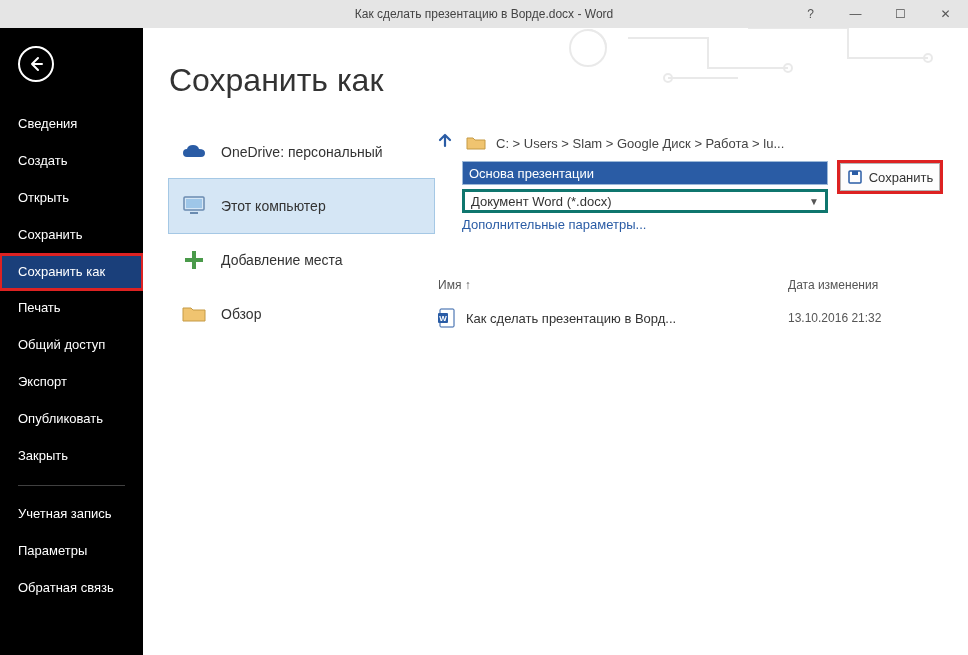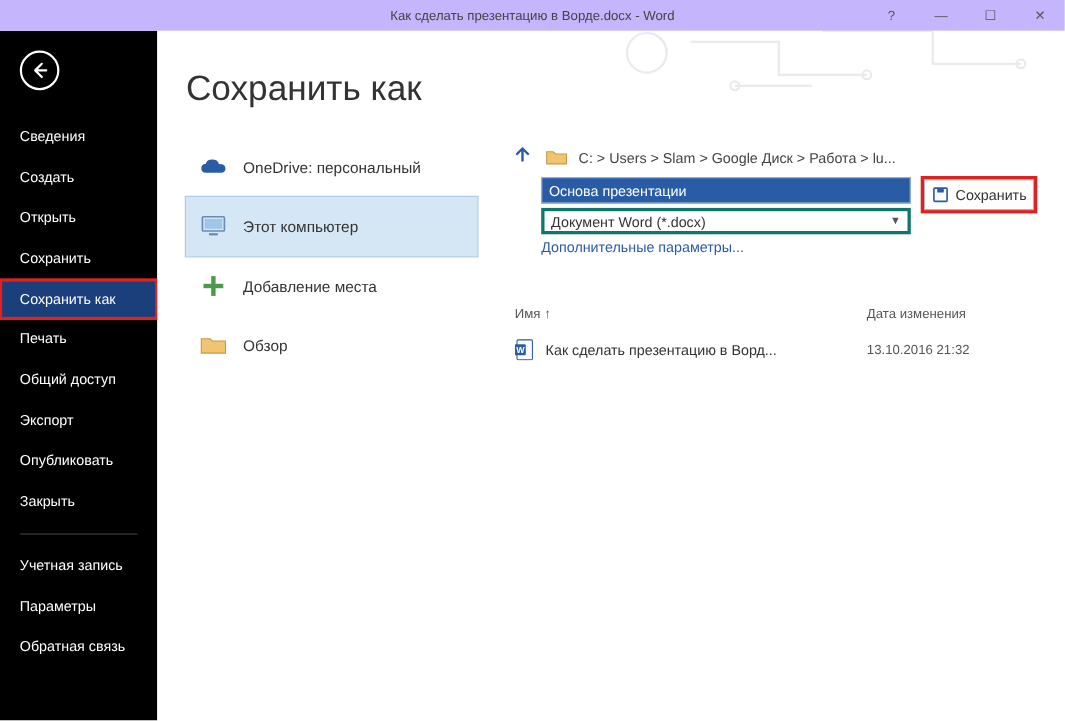--- a/index.html
+++ b/index.html
@@ -1,39 +1,39 @@
 <!DOCTYPE html>
 <html><head>
 <meta charset="utf-8">
 <style>
 * { box-sizing: border-box; margin: 0; padding: 0; font-family: "Segoe UI", Tahoma, sans-serif; }
 body { background: #fff; width: 968px; height: 655px; overflow: hidden; position: relative; }
 
 
-.titlebar { height: 28px; display: flex; align-items: center; justify-content: center; position: relative; background: #c4b5fd; }
+.titlebar { height: 28px; display: flex; align-items: center; justify-content: center; position: relative; background: #e5e5e5; }
 .titlebar .title { font-size: 12px; color: #444; }
 .titlebar .ctrls { position: absolute; right: 0; top: 0; display: flex; height: 28px; }
 .titlebar .ctrl { width: 45px; display: flex; align-items: center; justify-content: center; font-size: 12px; color: #555; }
 
 
 .main { display: flex; height: 627px; }
 
 
 .sidebar { width: 143px; background: #000000; color: #fff; display: flex; flex-direction: column; padding-top: 18px; }
 .back-btn { width: 36px; height: 36px; border: 2px solid #fff; border-radius: 50%; margin-left: 18px; margin-bottom: 24px; display: flex; align-items: center; justify-content: center; font-size: 18px; cursor: pointer; }
 .side-item { padding: 10px 18px; font-size: 13px; cursor: pointer; line-height: 1.3; }
 .side-item.active { background: #1a3f7a; }
 .side-sep { height: 1px; background: rgba(255,255,255,0.25); margin: 10px 18px; }
 .highlight-red { outline: 3px solid #d22; outline-offset: -2px; }
 
 
 .content { flex: 1; background: #fff; padding: 34px 26px 0 26px; position: relative; overflow: hidden; }
 .decor { position: absolute; top: -10px; right: 0; width: 420px; height: 80px; opacity: 0.12; pointer-events: none; }
 .page-title { font-size: 32px; font-weight: 300; color: #333; margin-bottom: 26px; }
-.cols { display: flex; gap: 30px; }
+.cols { display: flex; }
 
 
 .locations { width: 265px; }
 .loc-item { display: flex; align-items: center; gap: 14px; padding: 14px 12px; cursor: pointer; font-size: 14px; color: #333; }
 .loc-item.selected { background: #d5e6f5; outline: 1px solid #a5c8e5; }
 .loc-icon { width: 26px; height: 26px; display: flex; align-items: center; justify-content: center; flex-shrink: 0; }
 
 
 .right { flex: 1; font-size: 13px; color: #333; padding-top: 4px; }
 .breadcrumb { display: flex; align-items: flex-end; gap: 10px; margin-bottom: 10px; }

